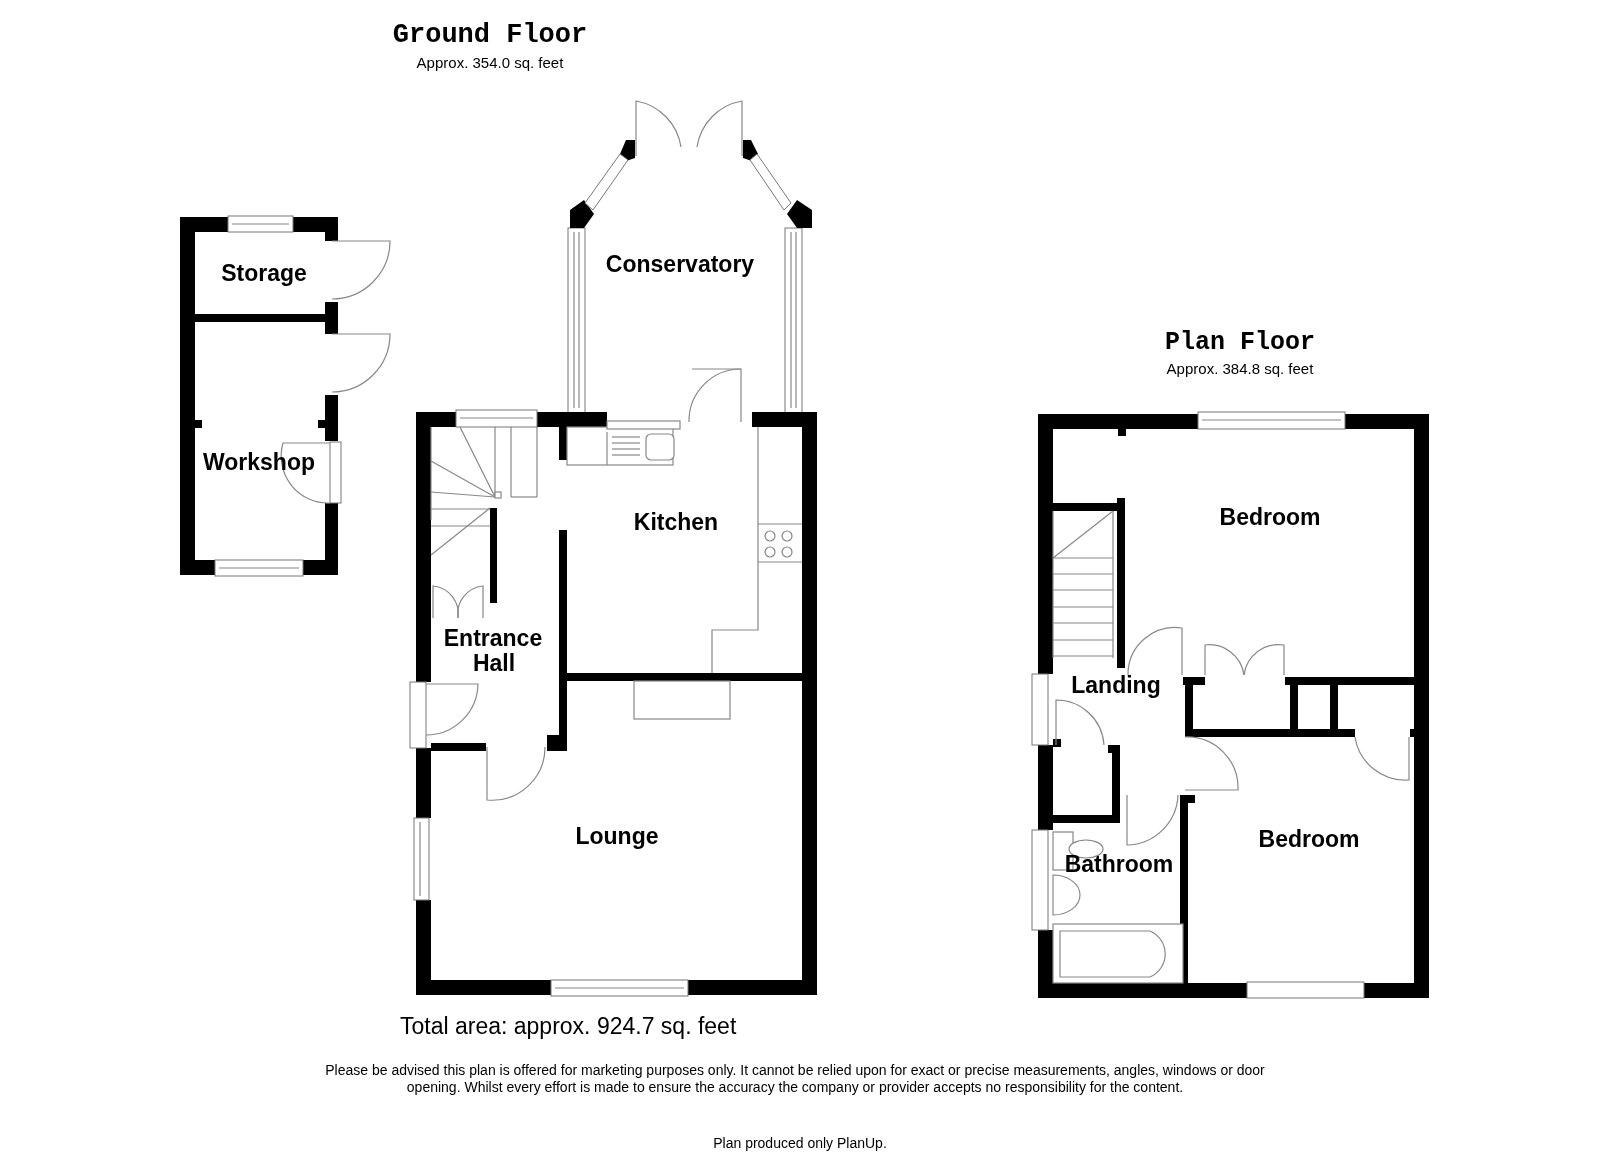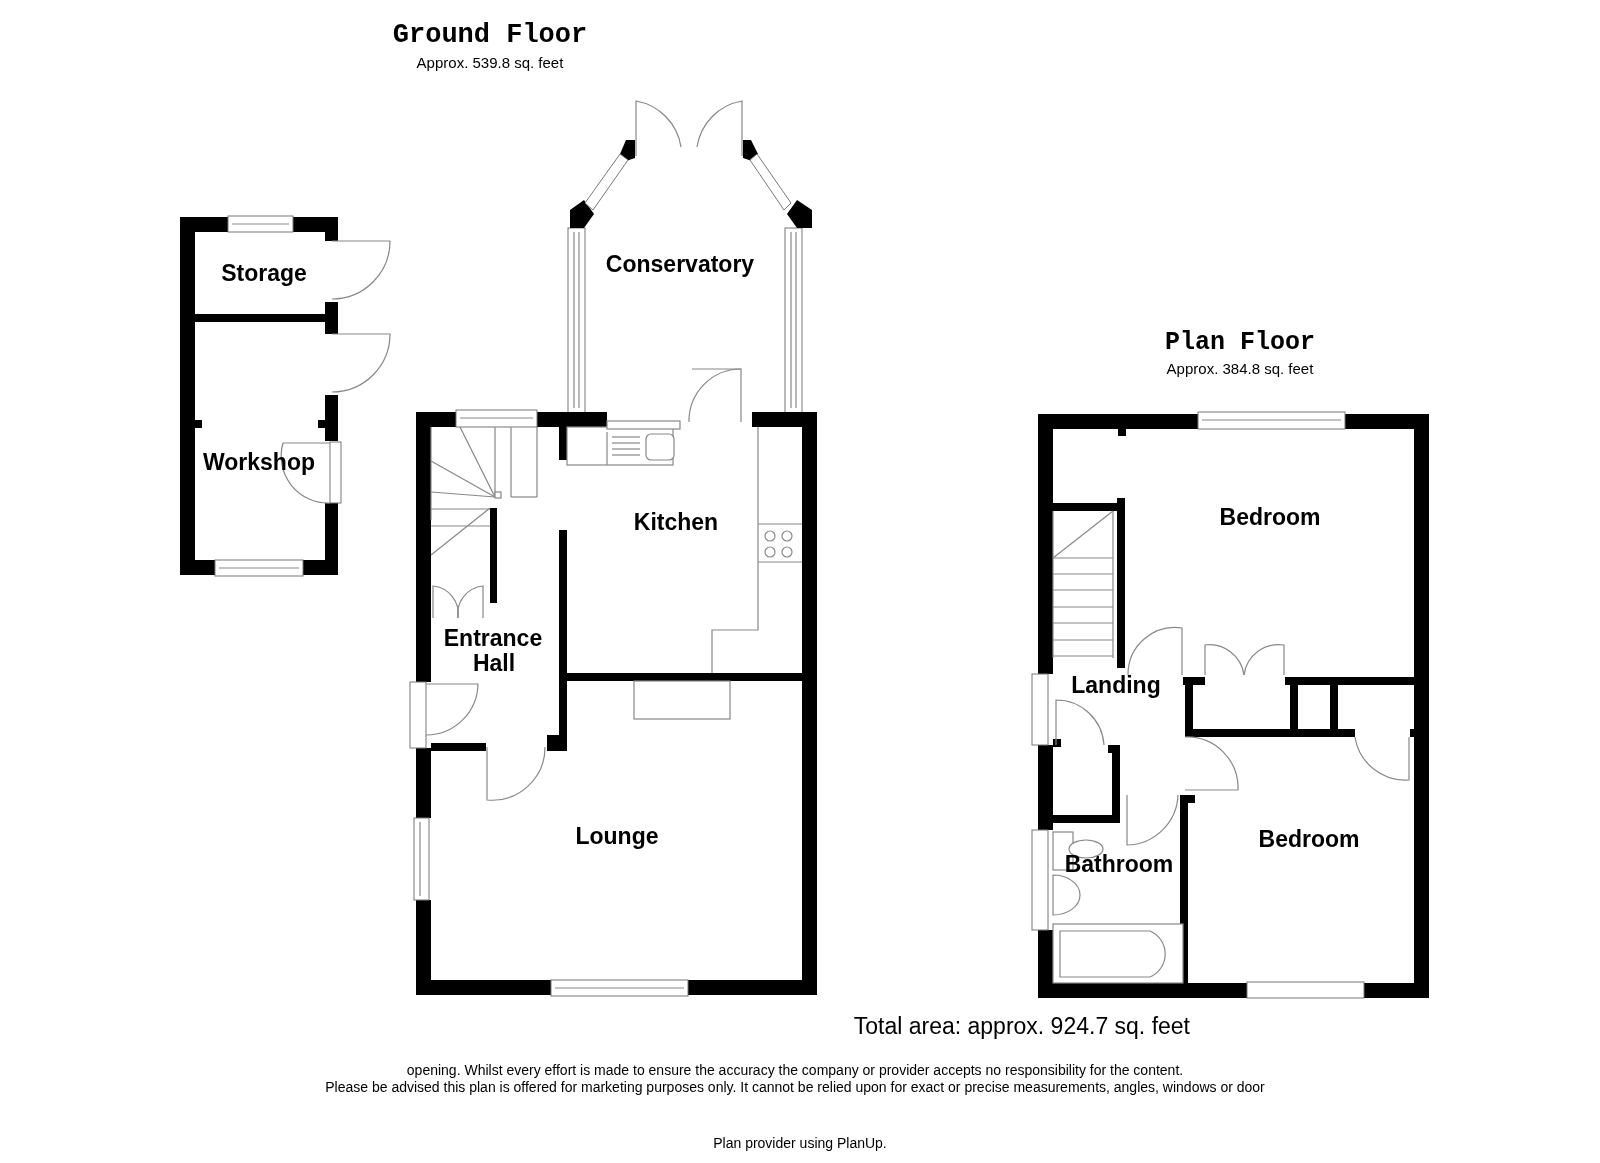--- a/index.html
+++ b/index.html
@@ -3,35 +3,35 @@
 <meta charset="utf-8">
 <style>
   html, body { margin: 0; padding: 0; background: #ffffff; }
   body { width: 1600px; height: 1163px; position: relative; overflow: hidden; font-family: "Liberation Sans", sans-serif; color: #000; }
   .title { position: absolute; text-align: center; font-weight: bold; font-family: Liberation Mono, monospace; }
   .subtitle { position: absolute; text-align: center; font-size: 15px; font-family: "Liberation Sans", sans-serif; }
   #gf-title { left: 380px; top: 20px; width: 220px; font-size: 27px; }
   #gf-area { left: 380px; top: 54px; width: 220px; }
   #ff-title { left: 1110px; top: 328px; width: 260px; font-size: 25px; }
   #ff-area { left: 1110px; top: 360px; width: 260px; }
-  #total { position: absolute; left: 400px; top: 1013px; width: 790px; text-align: right; font-size: 23px; }
+  #total { position: absolute; left: 400px; top: 1013px; width: 790px; text-align: left; font-size: 23px; }
   #disclaimer { position: absolute; left: 300px; top: 1062px; width: 990px; text-align: center; font-size: 14px; line-height: 17px; }
   #credit { position: absolute; left: 600px; top: 1135px; width: 400px; text-align: center; font-size: 14px; }
   svg#plan { position: absolute; left: 0; top: 0; }
   .room-label { font-family: "Liberation Sans", sans-serif; font-weight: bold; font-size: 23px; fill: #000; }
   .wall { fill: #000; }
   .win { fill: #fff; stroke: #777; stroke-width: 1; }
   .line { fill: none; stroke: #888; stroke-width: 1.2; }
   .fix { fill: #fff; stroke: #888; stroke-width: 1.2; }
 </style>
 </head>
 <body>
 
 <div class="title" id="gf-title">Ground Floor</div>
-<div class="subtitle" id="gf-area">Approx. 539.8 sq. feet</div>
+<div class="subtitle" id="gf-area">Approx. 354.0 sq. feet</div>
 <div class="title" id="ff-title">Plan Floor</div>
 <div class="subtitle" id="ff-area">Approx. 384.8 sq. feet</div>
 
 <svg id="plan" width="1600" height="1163" viewBox="0 0 1600 1163" xmlns="http://www.w3.org/2000/svg">
 
   <g>
     <rect class="wall" x="180" y="217" width="15" height="358"></rect>
     <rect class="wall" x="180" y="217" width="48" height="15"></rect>
     <rect class="wall" x="293" y="217" width="45" height="15"></rect>
     <rect class="wall" x="325" y="217" width="13" height="24"></rect>
@@ -193,16 +193,16 @@
   <text class="room-label" x="617" y="844" text-anchor="middle">Lounge</text>
 
   <text class="room-label" x="1270" y="525" text-anchor="middle">Bedroom</text>
   <text class="room-label" x="1116" y="693" text-anchor="middle">Landing</text>
   <text class="room-label" x="1119" y="872" text-anchor="middle">Bathroom</text>
   <text class="room-label" x="1309" y="847" text-anchor="middle">Bedroom</text>
 </svg>
 
 <div id="total">Total area: approx. 924.7 sq. feet</div>
 <div id="disclaimer">
+  <div>Please be advised this plan is offered for marketing purposes only. It cannot be relied upon for exact or precise measurements, angles, windows or door</div>
   <div>opening. Whilst every effort is made to ensure the accuracy the company or provider accepts no responsibility for the content.</div>
-  <div>Please be advised this plan is offered for marketing purposes only. It cannot be relied upon for exact or precise measurements, angles, windows or door</div>
 </div>
-<div id="credit">Plan provider using PlanUp.</div>
+<div id="credit">Plan produced only PlanUp.</div>
 
 </body></html>

